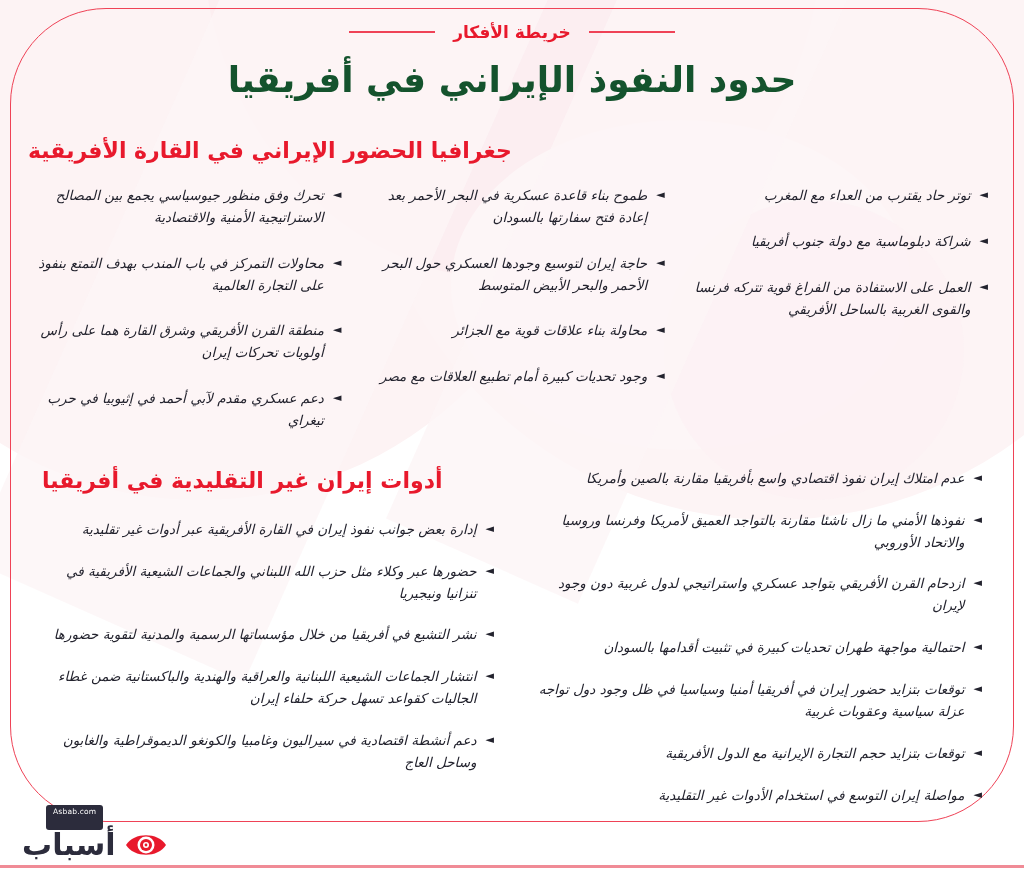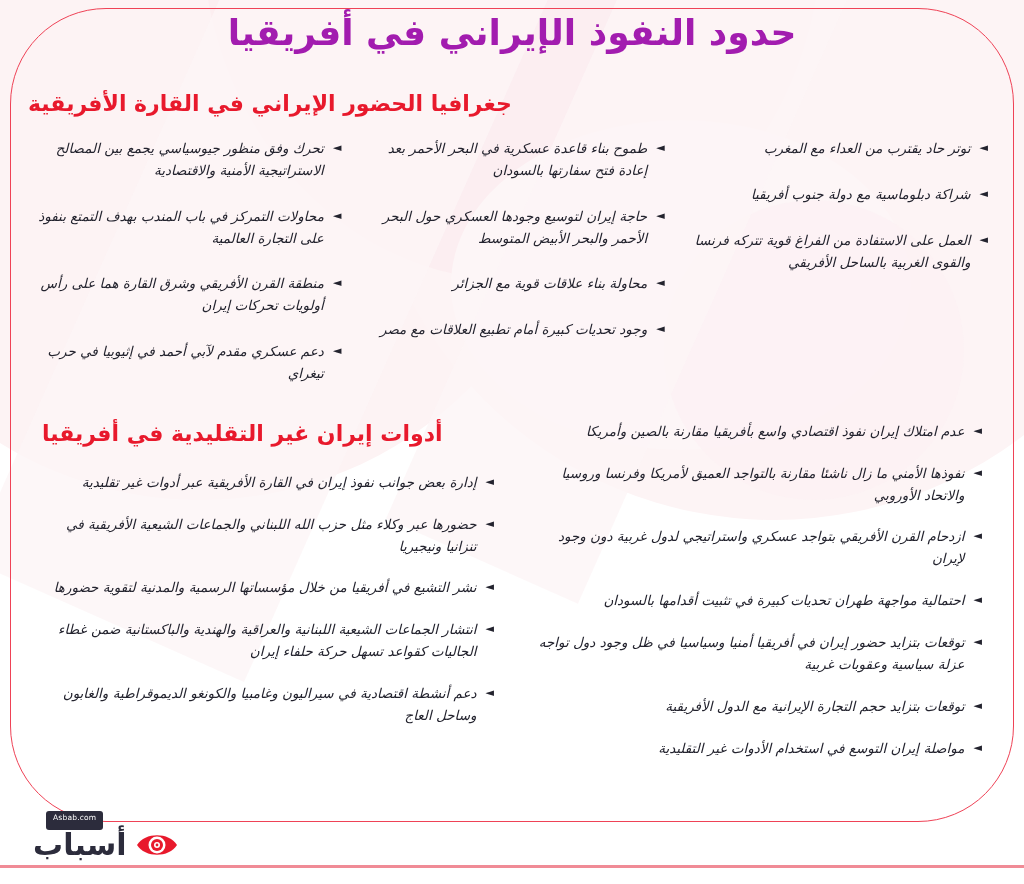--- a/index.html
+++ b/index.html
@@ -123,21 +123,21 @@
     color: #e8192c;
     font-size: 17px;
     font-weight: bold;
     letter-spacing: 0;
     white-space: nowrap;
   }
 
   
   .main-title {
     text-align: center;
-    color: #a21caf;
+    color: #14532d;
     font-size: 36px;
     font-weight: bold;
     margin-top: 12px;
     letter-spacing: -0.5px;
   }
 
   
   .section-heading {
     color: #e8192c;
     font-size: 22px;
@@ -214,21 +214,21 @@
   .footer-rule {
     position: absolute;
     left: 0;
     bottom: 16px;
     width: 1024px;
     height: 3px;
     background: #f08b96;
   }
   .logo {
     position: absolute;
-    left: 33px;
+    left: 22px;
     bottom: 24px;
     display: flex;
     align-items: center;
     gap: 10px;
     direction: rtl;
   }
   .logo-eye {
     width: 42px;
     height: 30px;
     position: relative;
@@ -241,21 +241,21 @@
     line-height: 1;
     position: relative;
   }
   .logo-chip {
     position: absolute;
     left: 46px;
     bottom: 54px;
     background: #2c2c3c;
     color: #ffffff;
     font-size: 7.5px;
-    padding: 2px 7px 8px 7px;
+    padding: 2px 7px 14px 7px;
     border-radius: 3px;
     letter-spacing: .2px;
     direction: ltr;
     font-family: "DejaVu Sans", "Liberation Sans", sans-serif;
   }
 </style>
 </head>
 <body>
 
 <div class="bg-layer">
@@ -265,20 +265,25 @@
   <div class="wash-d"></div>
   <div class="wash-e"></div>
   <div class="diag diag-1"></div>
   <div class="diag diag-2"></div>
 </div>
 
 <div class="frame"></div>
 
 <div class="page">
 
+  <div class="kicker-row">
+    <div class="kicker-rule"></div>
+    <div class="kicker-text">خريطة الأفكار</div>
+    <div class="kicker-rule"></div>
+  </div>
 
   <h1 class="main-title">حدود النفوذ الإيراني في أفريقيا</h1>
 
   <div class="geo-heading-wrap">
     <div class="section-heading">جغرافيا الحضور الإيراني في القارة الأفريقية</div>
   </div>
 
   <div class="geo-grid">
 
     <div class="geo-col geo-col-left">

